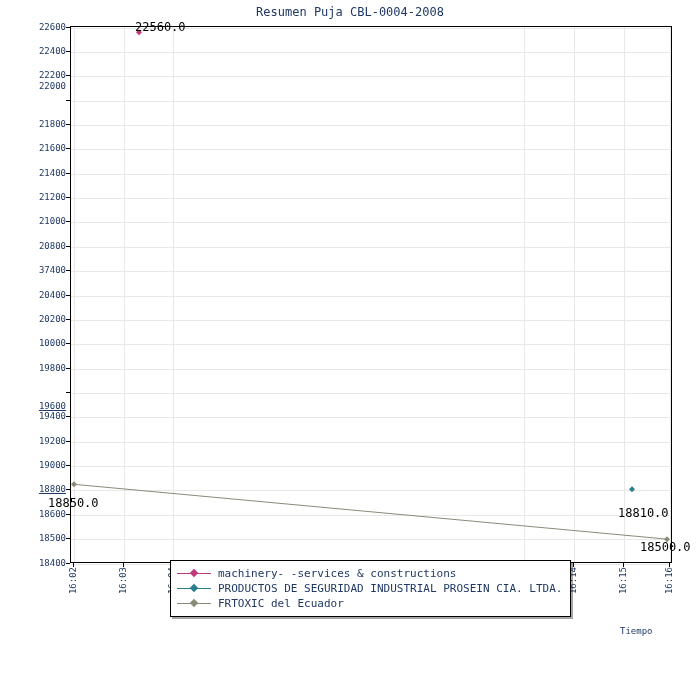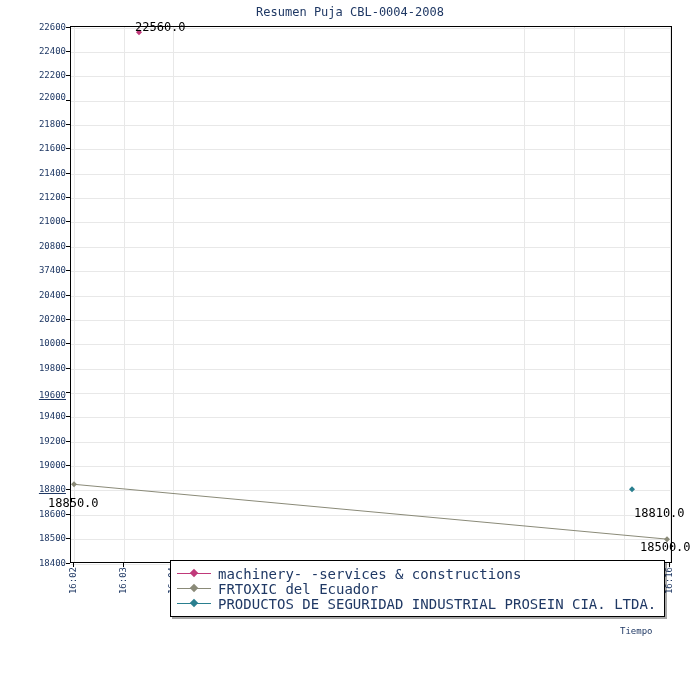--- a/index.html
+++ b/index.html
@@ -120,21 +120,21 @@
     top: 560px;
     background: #ffffff;
     border: 1px solid #000000;
     padding: 5px 8px 5px 6px;
     box-shadow: 2px 2px 0 rgba(0,0,0,0.35);
   }
   .legend-row {
     display: flex;
     align-items: center;
     height: 15px;
-    font-size: 14px;
+    font-size: 11px;
     color: #1f3864;
     white-space: nowrap;
   }
   .legend-swatch {
     width: 34px;
     height: 1px;
     position: relative;
     margin-right: 7px;
     flex: none;
   }
@@ -179,21 +179,21 @@
       <div class="ytick-row" style="top: 487.773px;">18600</div>
       <div class="ytick-mark" style="left: 66px; top: 487.773px;"></div>
       <div class="ytick-row" style="top: 463.409px; text-decoration: underline;">18800</div>
       <div class="ytick-mark" style="left: 66px; top: 463.409px;"></div>
       <div class="ytick-row" style="top: 439.045px;">19000</div>
       <div class="ytick-mark" style="left: 66px; top: 439.045px;"></div>
       <div class="ytick-row" style="top: 414.682px;">19200</div>
       <div class="ytick-mark" style="left: 66px; top: 414.682px;"></div>
       <div class="ytick-row" style="top: 390.318px;">19400</div>
       <div class="ytick-mark" style="left: 66px; top: 390.318px;"></div>
-      <div class="ytick-row" style="top: 369px; text-decoration: underline;">19600</div>
+      <div class="ytick-row" style="top: 380px; text-decoration: underline;">19600</div>
       <div class="ytick-mark" style="left: 66px; top: 365.955px;"></div>
       <div class="ytick-row" style="top: 341.591px;">19800</div>
       <div class="ytick-mark" style="left: 66px; top: 341.591px;"></div>
       <div class="ytick-row" style="top: 317.227px;">10000</div>
       <div class="ytick-mark" style="left: 66px; top: 317.227px;"></div>
       <div class="ytick-row" style="top: 292.864px;">20200</div>
       <div class="ytick-mark" style="left: 66px; top: 292.864px;"></div>
       <div class="ytick-row" style="top: 268.5px;">20400</div>
       <div class="ytick-mark" style="left: 66px; top: 268.5px;"></div>
       <div class="ytick-row" style="top: 244.136px;">37400</div>
@@ -203,21 +203,21 @@
       <div class="ytick-row" style="top: 195.409px;">21000</div>
       <div class="ytick-mark" style="left: 66px; top: 195.409px;"></div>
       <div class="ytick-row" style="top: 171.045px;">21200</div>
       <div class="ytick-mark" style="left: 66px; top: 171.045px;"></div>
       <div class="ytick-row" style="top: 146.682px;">21400</div>
       <div class="ytick-mark" style="left: 66px; top: 146.682px;"></div>
       <div class="ytick-row" style="top: 122.318px;">21600</div>
       <div class="ytick-mark" style="left: 66px; top: 122.318px;"></div>
       <div class="ytick-row" style="top: 97.9545px; margin-left: 46px;">21800</div>
       <div class="ytick-mark" style="left: 66px; top: 97.9545px;"></div>
-      <div class="ytick-row" style="top: 71px;">22000</div>
+      <div class="ytick-row" style="top: 60px;">22000</div>
       <div class="ytick-mark" style="left: 66px; top: 73.5909px;"></div>
       <div class="ytick-row" style="top: 49.2273px;">22200</div>
       <div class="ytick-mark" style="left: 66px; top: 49.2273px;"></div>
       <div class="ytick-row" style="top: 24.8636px;">22400</div>
       <div class="ytick-mark" style="left: 66px; top: 24.8636px;"></div>
       <div class="ytick-row" style="top: 0.5px;">22600</div>
       <div class="ytick-mark" style="left: 66px; top: 0.5px;"></div>
     </div>
 
   <div class="plot">
@@ -278,41 +278,41 @@
       <div class="xtick-label" style="left: 498px;">16:14</div>
       <div class="xtick-mark" style="left: 553px;"></div>
       <div class="xtick-label" style="left: 548px;">16:15</div>
       <div class="xtick-mark" style="left: 599px;"></div>
       <div class="xtick-label" style="left: 594px;">16:16</div>
     </div>
 
   <div id="annotation-layer">
       <div class="point-label" style="left: 135px; top: 20px;">22560.0</div>
       <div class="point-label" style="left: 48px; top: 496px;">18850.0</div>
-      <div class="point-label" style="left: 634px; top: 506px;">18810.0</div>
+      <div class="point-label" style="left: 618px; top: 506px;">18810.0</div>
       <div class="point-label" style="left: 640px; top: 540px;">18500.0</div>
     </div>
 
   <div class="legend" id="legend">
     <div class="legend-row">
       <span class="legend-swatch">
         <span class="ln" style="background:#c0397a"></span>
         <span class="dot" style="background:#c0397a"></span>
       </span>
       <span>machinery- -services &amp; constructions</span>
     </div>
     <div class="legend-row">
       <span class="legend-swatch">
+        <span class="ln" style="background:#2a7f8f"></span>
+        <span class="dot" style="background:#2a7f8f"></span>
+      </span>
+      <span>PRODUCTOS DE SEGURIDAD INDUSTRIAL PROSEIN CIA. LTDA.</span>
+    </div>
+    <div class="legend-row">
+      <span class="legend-swatch">
         <span class="ln" style="background:#8a8a78"></span>
         <span class="dot" style="background:#8a8a78"></span>
       </span>
       <span>FRTOXIC del Ecuador</span>
     </div>
-    <div class="legend-row">
-      <span class="legend-swatch">
-        <span class="ln" style="background:#2a7f8f"></span>
-        <span class="dot" style="background:#2a7f8f"></span>
-      </span>
-      <span>PRODUCTOS DE SEGURIDAD INDUSTRIAL PROSEIN CIA. LTDA.</span>
-    </div>
   </div>
 
 </div>
 
 </body></html>

